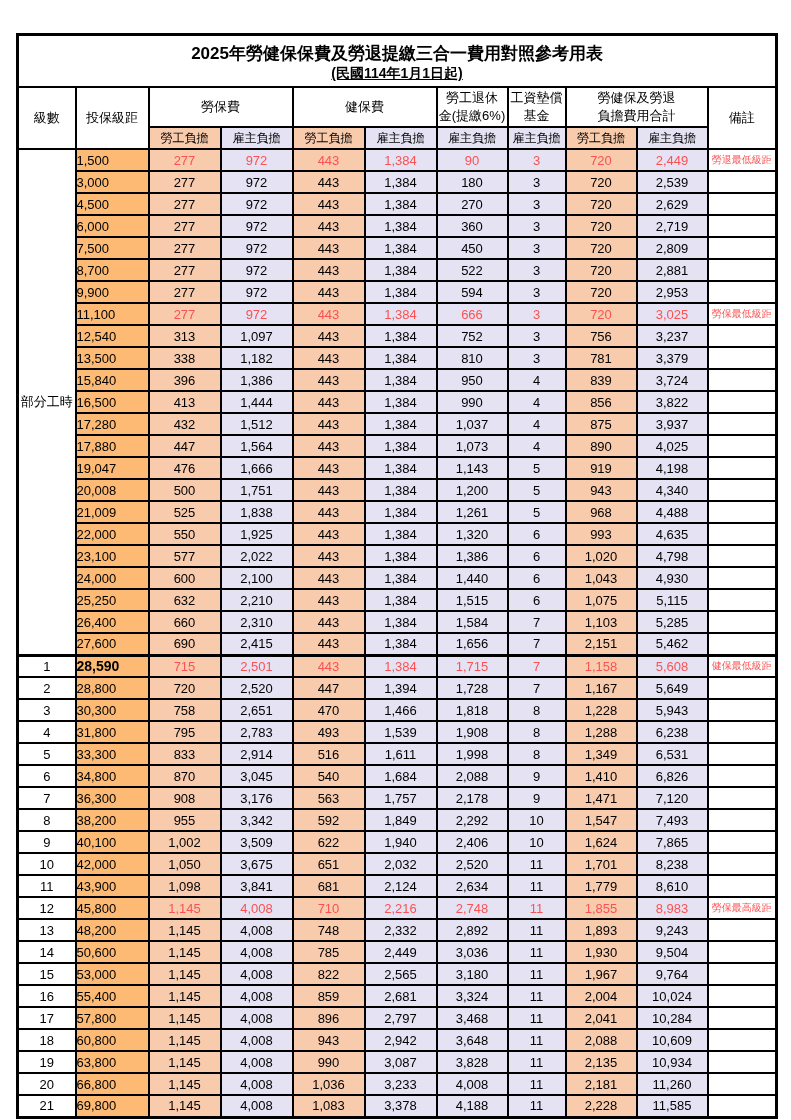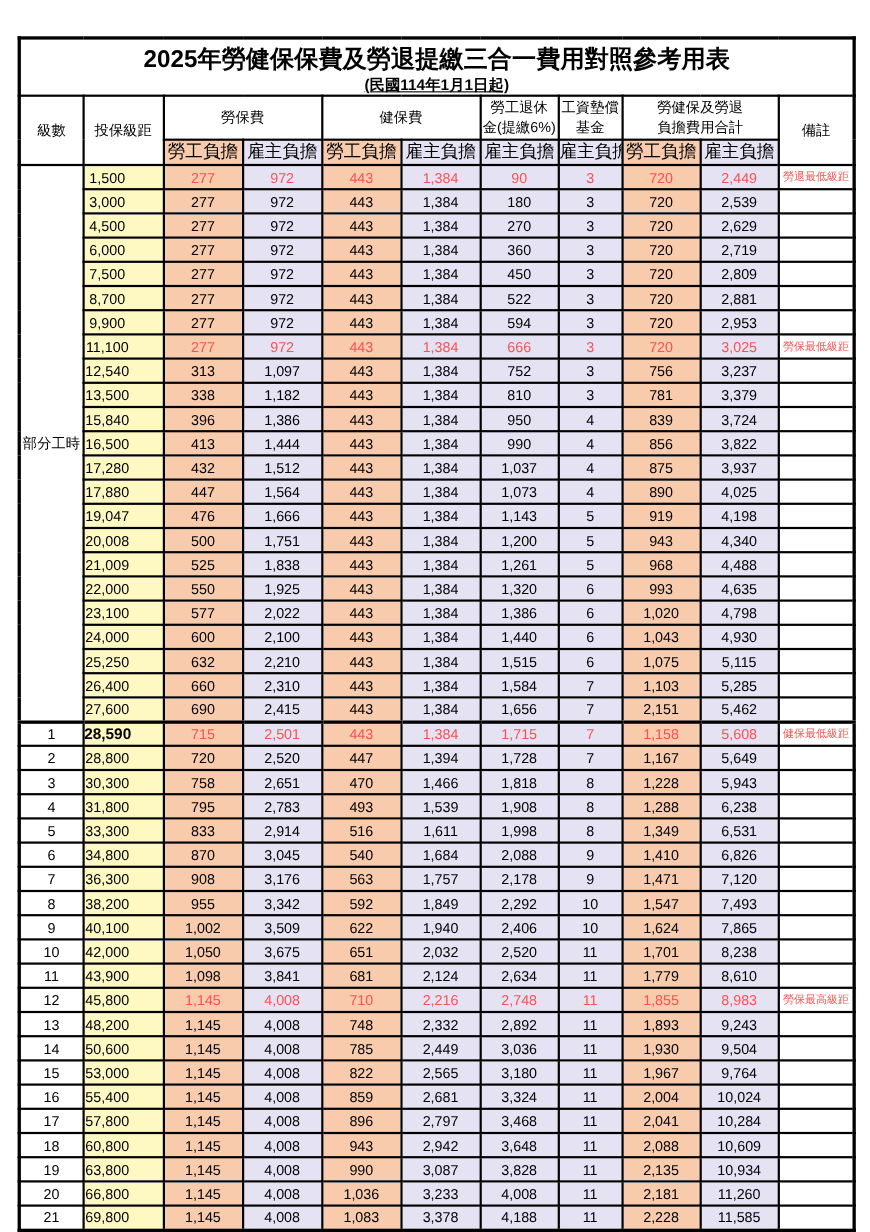--- a/index.html
+++ b/index.html
@@ -7,32 +7,32 @@
   .sheet{position:relative;width:791px;height:1120px;background:#fff;overflow:hidden;}
   table{position:absolute;left:16px;top:33px;width:759px;border-collapse:collapse;table-layout:fixed;border:3px solid #000;}
   td,th{border:2px solid #000;padding:0;text-align:center;vertical-align:middle;overflow:hidden;white-space:nowrap;font-weight:normal;}
   
   col.w-level{width:58px;}  col.w-bracket{width:73px;}
   col.w-v{width:72px;}      col.w-pension{width:71px;}
   col.w-fund{width:58px;}   col.w-tot{width:71px;}
   col.w-note{width:69px;}
   
   .title-cell{height:50px;background:#fff;}
-  .title-line1{font-size:22px;font-weight:bold;line-height:1.5;}
+  .title-line1{font-size:17px;font-weight:bold;line-height:1.5;}
   .title-line2{font-size:14px;font-weight:bold;line-height:1.1;text-decoration:underline;}
   
   .h-group{height:38px;font-size:13px;background:#fff;line-height:1.35;}
-  .h-sub{height:20px;font-size:16px;}
+  .h-sub{height:20px;font-size:12px;}
   .fill-emp{background:#F8CBAD;}
   .fill-er{background:#E4E2F3;}
   
   tbody tr{height:22px;}
   tbody td{font-size:13px;}
   td.c-level{background:#fff;font-size:13px;}
-  td.c-bracket{background:#fef9c3;text-align:center;padding-right:29px;}
+  td.c-bracket{background:#fdba74;text-align:left;padding-right:29px;}
   td.c-note{background:#fff;font-size:10px;color:#FA5252;padding:0 1px;}
   tr.red td.c-val{color:#FA5252;}
   tr.sect td{border-top:3px solid #000;}
   td.bold-bracket{font-weight:bold;font-size:14px;margin-left:32px;}
 </style>
 </head>
 <body>
 
 <div class="sheet">
   <table>

